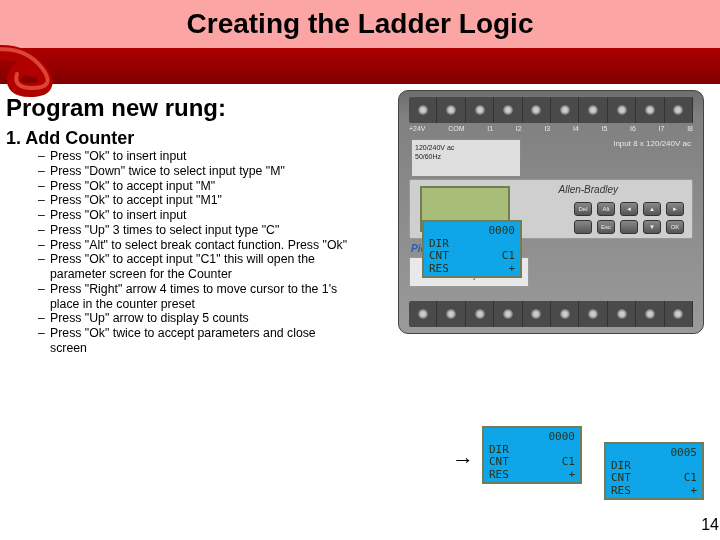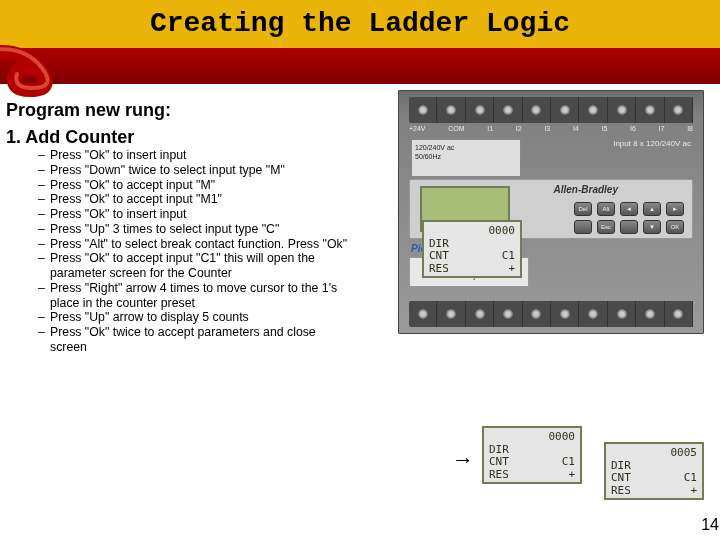--- a/index.html
+++ b/index.html
@@ -1,56 +1,56 @@
 <!DOCTYPE html>
 <html><head>
 <meta charset="utf-8">
 <style>
   * { box-sizing: border-box; margin: 0; padding: 0; }
   body { width: 720px; height: 540px; font-family: Arial, sans-serif; background: #fff; position: relative; overflow: hidden; }
   
-  .title-bar { height: 70px; background: #eab308; position: relative; font-family: Liberation Mono, monospace; }
+  .title-bar { height: 70px; background: #fca5a5; position: relative; }
   .title-bar h1 { font-size: 28px; font-weight: bold; color: #000; text-align: center; padding-top: 8px; }
   .red-band { position: absolute; top: 48px; left: 0; right: 0; height: 36px; background: linear-gradient(180deg, #AD0000 0%, #800000 100%); }
   .swirl { position: absolute; top: 40px; left: -20px; width: 110px; height: 60px; z-index: 2; }
   .swirl svg { width: 100%; height: 100%; }
   
   .content { position: absolute; top: 90px; left: 0; right: 0; bottom: 0; padding: 2px 12px 4px 6px; }
   
-  .section-h { font-size: 18px; font-weight: bold; color: #000; margin: 8px 0 2px 0; }
+  .section-h { font-size: 24px; font-weight: bold; color: #000; margin: 2px 0 2px 0; }
   
   .ladder { font-family: "Times New Roman", serif; font-size: 14px; font-weight: bold; line-height: 1.2; margin-left: 54px; white-space: pre; }
   
   .step-h { font-size: 18px; font-weight: bold; margin-top: 6px; }
   .steps { list-style: none; margin: 0 0 0 32px; font-size: 12.3px; line-height: 1.2; width: 310px; }
   .steps li { position: relative; padding-left: 12px; margin-bottom: 0; }
   .steps li:before { content: "–"; position: absolute; left: 0; }
   
-  .plc { position: absolute; top: 0px; right: 16px; width: 306px; height: 244px; background: linear-gradient(180deg, #6e6e6e 0%, #808080 10%, #9a9a9a 100%); border: 1px solid #444; border-radius: 1px; }
+  .plc { position: absolute; top: 0px; right: 16px; width: 306px; height: 244px; background: linear-gradient(180deg, #6e6e6e 0%, #808080 10%, #9a9a9a 100%); border: 1px solid #444; border-radius: 10px; }
   .plc .terms { position: absolute; top: 6px; left: 10px; right: 10px; height: 26px; background: #4a4a4a; border-radius: 2px; display: flex; }
   .plc .terms .t { flex: 1; border-right: 1px solid #333; display:flex; align-items:center; justify-content:center; }
   .plc .terms .t .screw { width: 10px; height: 10px; background: radial-gradient(circle, #ccc 30%, #555 80%); border-radius: 50%; }
   .plc .labelrow { position: absolute; top: 34px; left: 10px; right: 10px; font-size: 7px; color: #e8e8e8; display:flex; justify-content:space-between; }
   .plc .infopanel { position: absolute; top: 48px; left: 12px; width: 110px; height: 38px; background: #dedede; border: 1px solid #888; font-size: 7px; padding: 3px; color:#222; line-height:1.3; }
   .plc .inputlbl { position: absolute; top: 48px; right: 12px; font-size: 8px; color: #e8e8e8; }
   .plc .face { position: absolute; top: 88px; left: 10px; right: 10px; height: 60px; background: #cfcfcf; border: 1px solid #999; border-radius: 2px; }
   .plc .lcd { position: absolute; top: 6px; left: 10px; width: 90px; height: 46px; background: #a8bd78; border: 2px solid #707d55; font-family: monospace; font-size: 10px; color:#2a331a; padding: 2px 4px; line-height:1.05; }
-  .plc .brand { position: absolute; top: 4px; right: 74px; font-size: 10px; font-weight: bold; color: #333; font-style: italic; }
+  .plc .brand { position: absolute; top: 4px; right: 74px; font-size: 10px; font-weight: normal; color: #333; font-style: italic; }
   .plc .btns { position: absolute; top: 22px; right: 8px; display: grid; grid-template-columns: repeat(5, 18px); gap: 5px; }
   .plc .btns .b { width: 18px; height: 14px; background: linear-gradient(180deg,#888,#555); border-radius: 3px; border:1px solid #333; font-size:6px; color:#eee; display:flex; align-items:center; justify-content:center; }
   .plc .btns2 { position: absolute; top: 40px; right: 8px; display: grid; grid-template-columns: repeat(5, 18px); gap: 5px; }
   .plc .btns2 .b { width: 18px; height: 14px; background: linear-gradient(180deg,#888,#555); border-radius: 3px; border:1px solid #333; font-size:6px; color:#eee; display:flex; align-items:center; justify-content:center; }
   .plc .pico { position: absolute; top: 152px; left: 12px; font-size: 10px; font-style: italic; font-weight:bold; color: #2b5caa; }
   .plc .model { position: absolute; top: 152px; left: 60px; font-size: 8px; color: #ddd; }
   .plc .outbox { position: absolute; top: 166px; left: 10px; width: 120px; height: 30px; background:#e8e8e8; border:1px solid #999; font-size:7px; color:#222; padding:2px; display:flex; align-items:center; justify-content:center; text-align:center; }
   .plc .terms2 { position: absolute; bottom: 6px; left: 10px; right: 10px; height: 26px; background: #4a4a4a; border-radius: 2px; display:flex; }
   .plc .terms2 .t { flex:1; border-right:1px solid #333; display:flex; align-items:center; justify-content:center; }
   .plc .terms2 .t .screw { width: 10px; height: 10px; background: radial-gradient(circle, #ccc 30%, #555 80%); border-radius: 50%; }
   
-  .mini { position: absolute; width: 100px; height: 58px; background: #e5e5e5; border: 2px solid #707d55; font-family: monospace; font-size: 11px; color:#2a331a; padding: 3px 5px; line-height:1.15; }
+  .mini { position: absolute; width: 100px; height: 58px; background: #0ea5e9; border: 2px solid #707d55; font-family: monospace; font-size: 11px; color:#2a331a; padding: 3px 5px; line-height:1.15; }
   #mini1 { top: 130px; right: 198px; }
   #mini2 { top: 336px; right: 138px; }
   #mini3 { top: 352px; right: 16px; }
   
   .ladder2 { position: absolute; top: 338px; left: 350px; font-family:"Times New Roman",serif; font-size:13px; font-weight:bold; white-space:pre; line-height:1.25; }
   
   .arrow { position: absolute; font-size: 22px; color: #000; }
   #ar1 { top: 354px; left: 452px; }
   
   .pagenum { position: absolute; bottom: 6px; right: 1px; font-size: 16px; }

